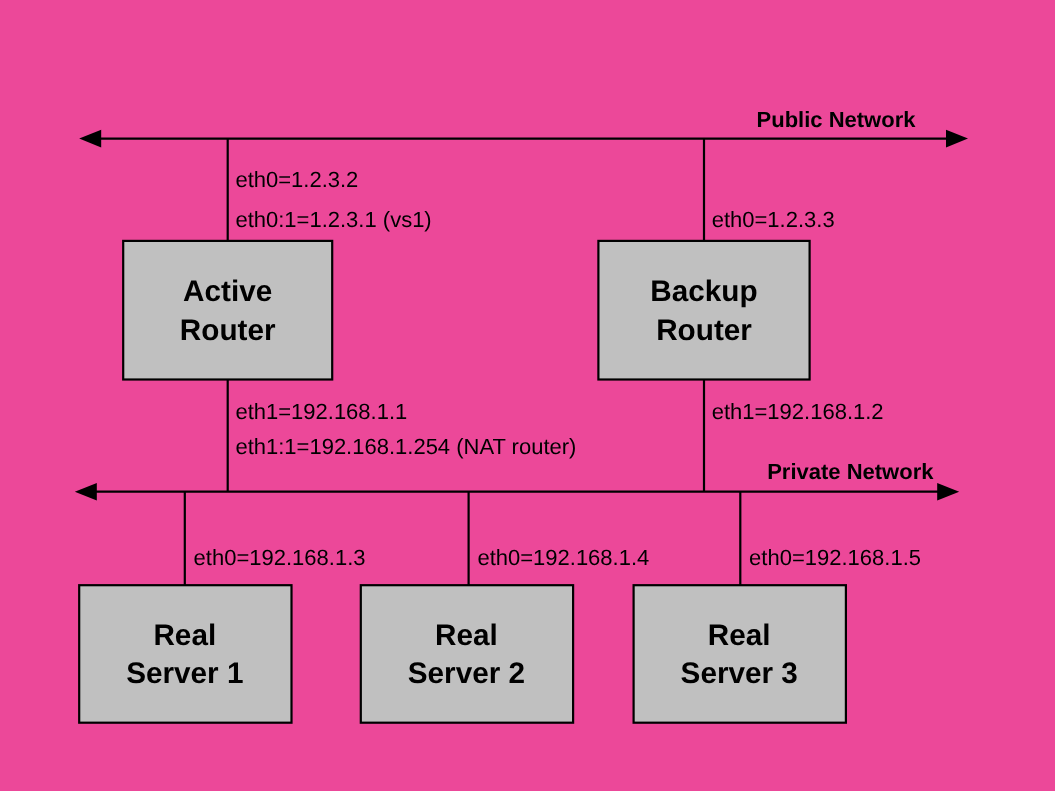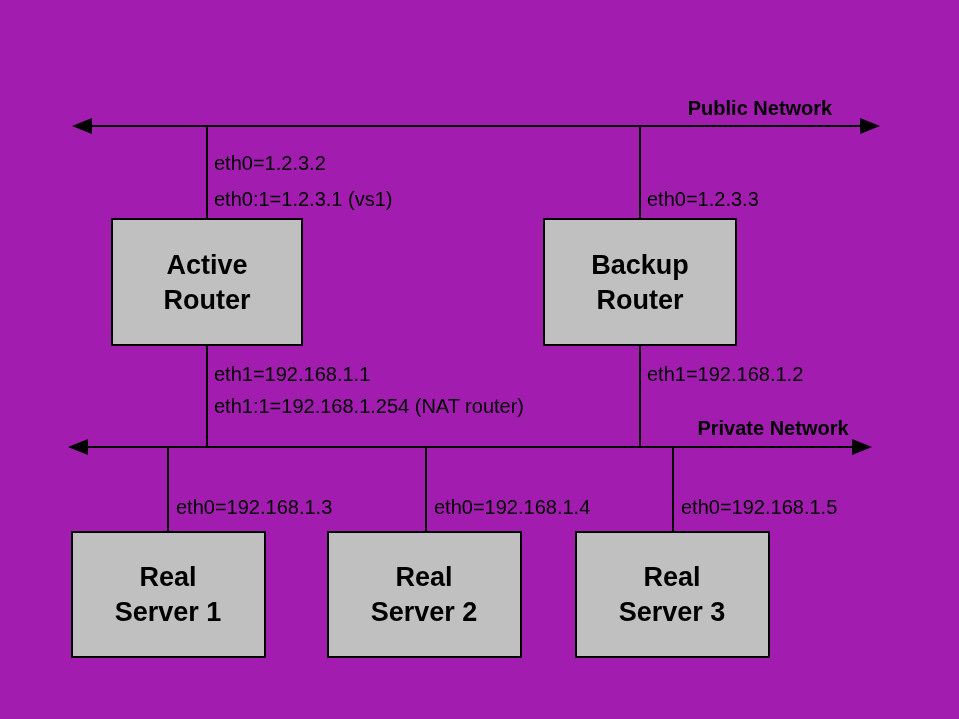--- a/index.html
+++ b/index.html
@@ -10,21 +10,21 @@
   body {
     width: 959px;
     height: 719px;
     font-family: "Liberation Sans", sans-serif;
     overflow: hidden;
   }
   #diagram-root {
     position: relative;
     width: 959px;
     height: 719px;
-    background: #a21caf;
+    background: #ec4899;
   }
   svg#net-diagram {
     display: block;
     width: 959px;
     height: 719px;
   }
   .node-box {
     fill: #c0c0c0;
     stroke: #000000;
     stroke-width: 2;

